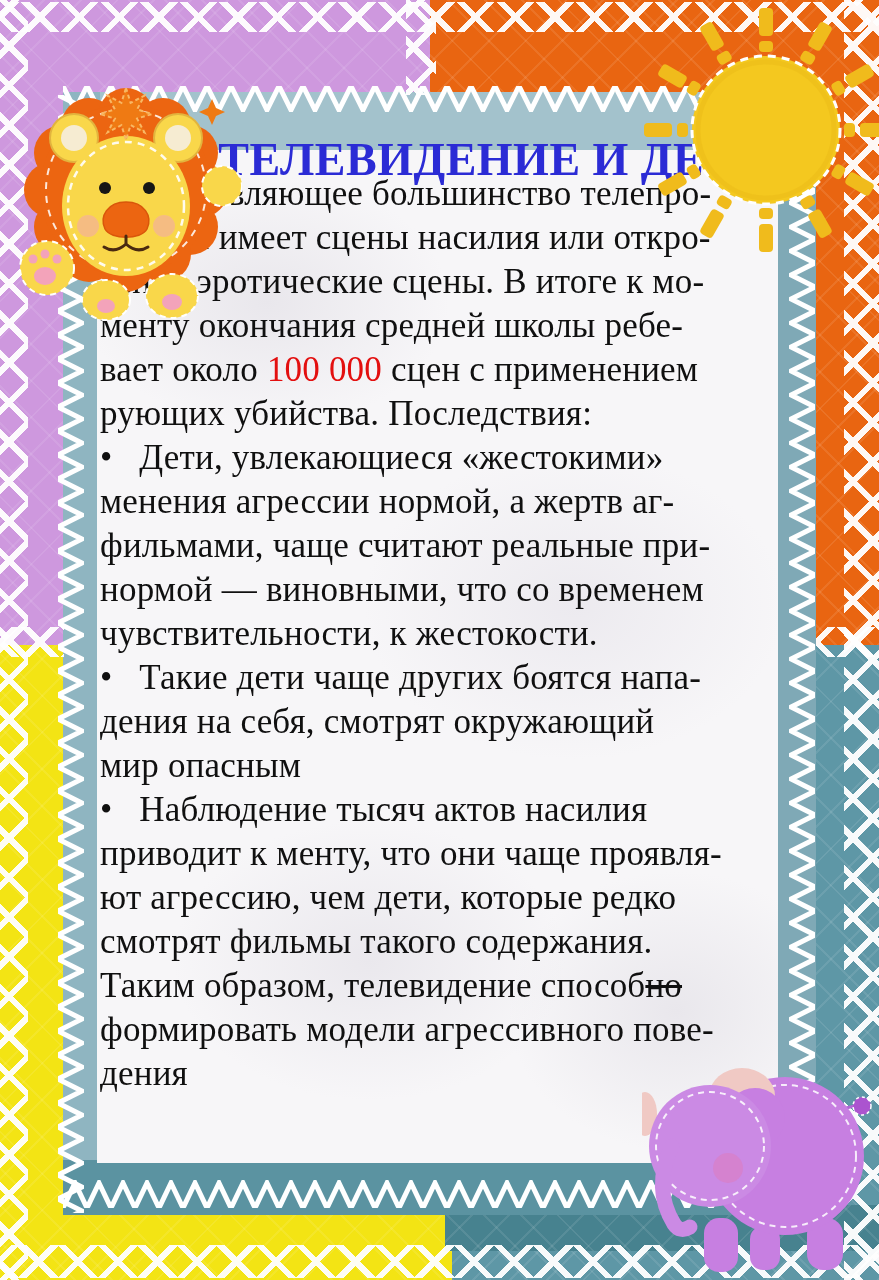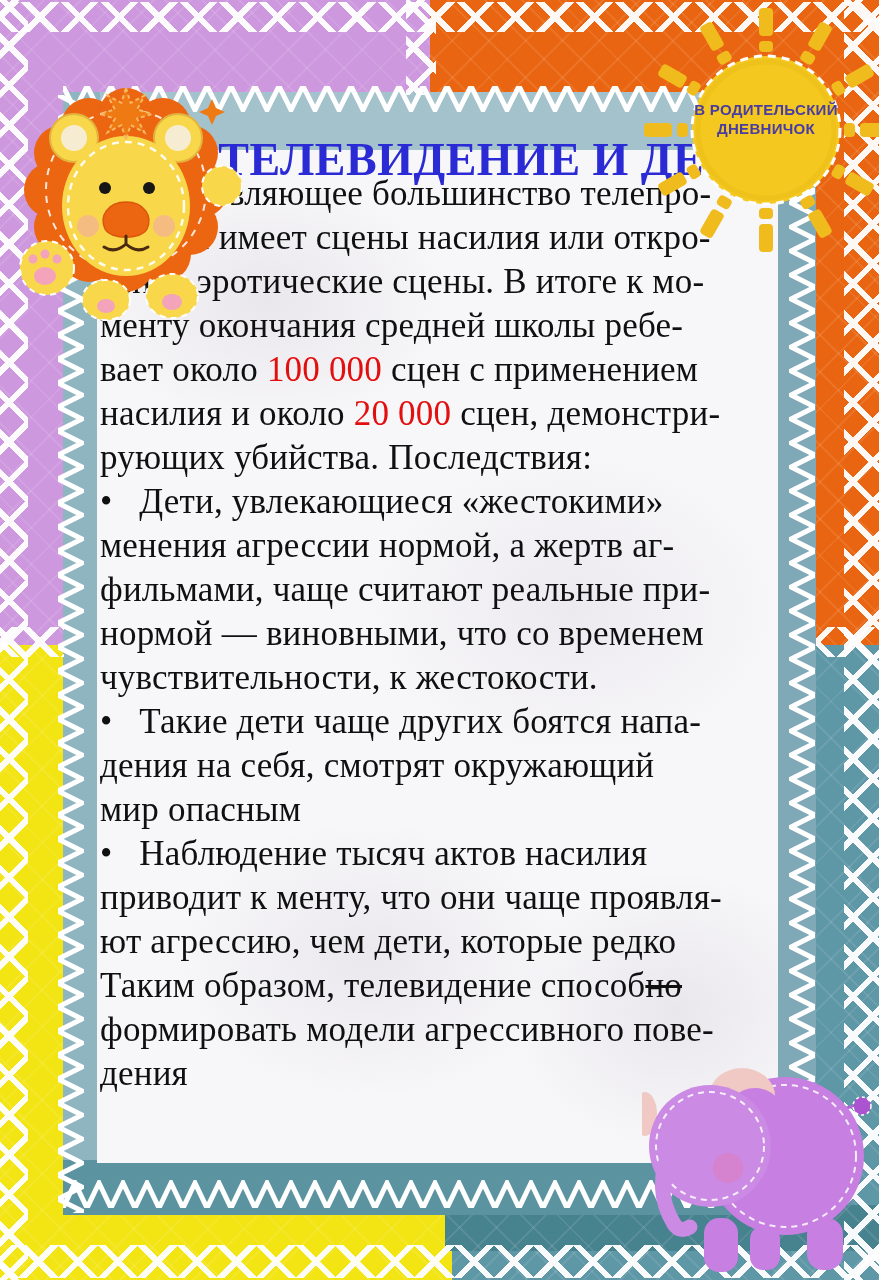--- a/index.html
+++ b/index.html
@@ -119,33 +119,33 @@
     <rect width="26" height="1118" fill="url(#zzr)"></rect>
   </svg>
 
   <div class="abs title">ТЕЛЕВИДЕНИЕ И ДЕТИ</div>
   <div class="abs body-text">
       <div class="body-line indent"><span>Подавляющее большинство телепро-</span></div>
       <div class="body-line"><span>дукции имеет сцены насилия или откро-</span></div>
       <div class="body-line"><span>венно эротические сцены. В итоге к мо-</span></div>
       <div class="body-line"><span>менту окончания средней школы ребе-</span></div>
       <div class="body-line"><span>вает около </span><span class="red">100 000</span><span> сцен с применением</span></div>
-      <div class="body-line"><span>насилия и около </span><span class="red">20 000</span><span> сцен, демонстри-</span></div>
       <div class="body-line"><span>рующих убийства. Последствия:</span></div>
       <div class="body-line"><span>•   Дети, увлекающиеся «жестокими»</span></div>
       <div class="body-line"><span>менения агрессии нормой, а жертв аг-</span></div>
       <div class="body-line"><span>фильмами, чаще считают реальные при-</span></div>
       <div class="body-line"><span>нормой — виновными, что со временем</span></div>
       <div class="body-line"><span>чувствительности, к жестокости.</span></div>
       <div class="body-line"><span>•   Такие дети чаще других боятся напа-</span></div>
       <div class="body-line"><span>дения на себя, смотрят окружающий</span></div>
       <div class="body-line"><span>мир опасным</span></div>
       <div class="body-line"><span>•   Наблюдение тысяч актов насилия</span></div>
       <div class="body-line"><span>приводит к менту, что они чаще проявля-</span></div>
       <div class="body-line"><span>ют агрессию, чем дети, которые редко</span></div>
+      <div class="body-line"><span>смотрят фильмы такого содержания.</span></div>
       <div class="body-line"><span>Таким образом, телевидение способ</span><span class="strike">но</span></div>
       <div class="body-line"><span>формировать модели агрессивного пове-</span></div>
       <div class="body-line"><span>дения</span></div>
     </div>
 
   <div class="decor lion">
     <svg width="228" height="300" viewBox="0 0 228 300">
       <g style="fill:var(--lion_orange)">
         <circle cx="186" cy="152" r="28"></circle>
           <circle cx="176" cy="189" r="28"></circle>
@@ -245,24 +245,20 @@
             <rect x="-7" y="-89" width="14" height="11" rx="4"></rect>
           </g>
         <g transform="rotate(330)">
             <rect x="-7" y="-122" width="14" height="28" rx="4"></rect>
             <rect x="-7" y="-89" width="14" height="11" rx="4"></rect>
           </g>
       </g>
       <circle cx="126" cy="130" r="74" style="fill:var(--sun_yellow)" stroke="#fff" stroke-width="3" stroke-dasharray="8 6"></circle>
       <circle cx="126" cy="130" r="68" fill="none" stroke="#e3b414" stroke-width="5" opacity=".3"></circle>
     </svg>
-    <div class="badge-text">
-      <div>В РОДИТЕЛЬСКИЙ</div>
-      <div>ДНЕВНИЧОК</div>
-    </div>
   </div>
 
   <div class="decor elephant">
     <svg width="230" height="252" viewBox="0 0 230 252">
       <path d="M188,88 Q212,78 219,80" fill="none" stroke="#b069d4" stroke-width="3"></path>
       <circle cx="220" cy="80" r="9" fill="#ab54cf" stroke="#fff" stroke-width="1.5" stroke-dasharray="3 3"></circle>
       <g style="fill:var(--elephant_purple)">
         <rect x="165" y="192" width="36" height="52" rx="16"></rect>
         <rect x="108" y="200" width="30" height="44" rx="13"></rect>
         <rect x="62" y="192" width="34" height="54" rx="15"></rect>

